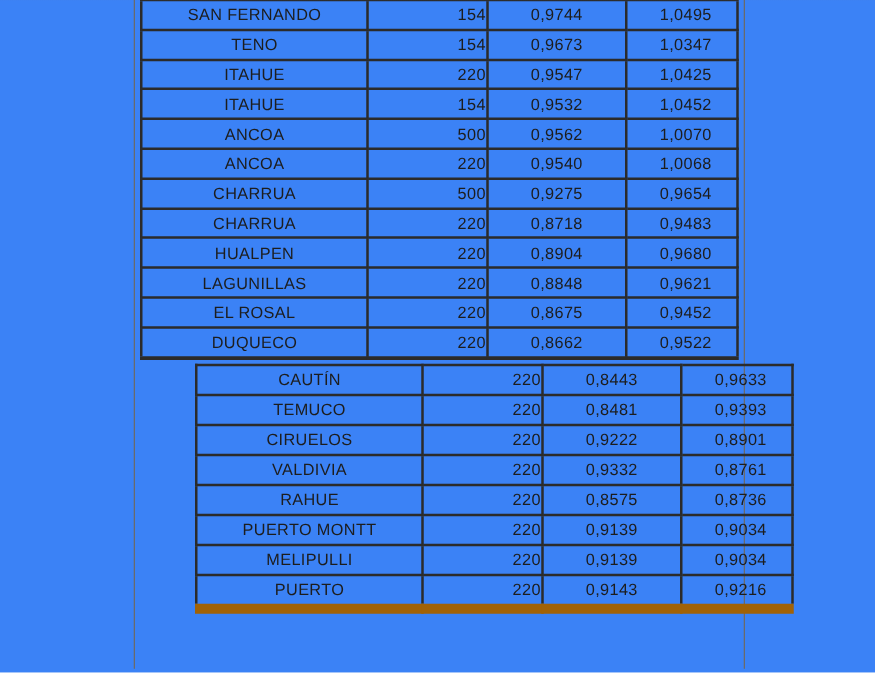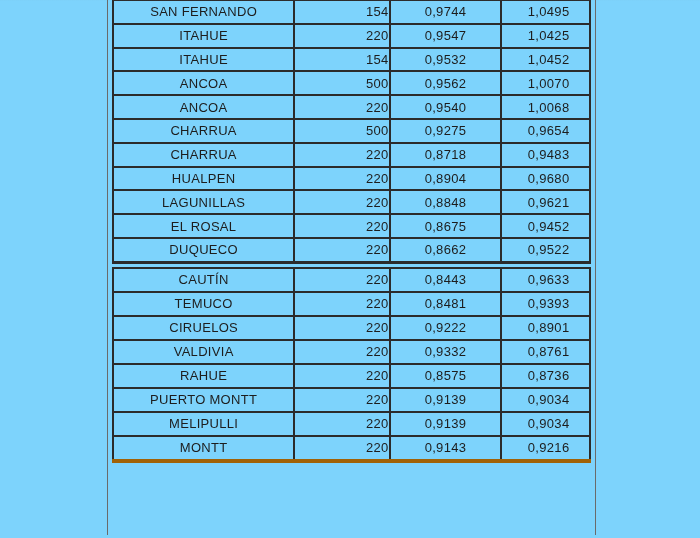--- a/index.html
+++ b/index.html
@@ -8,21 +8,21 @@
     width: 700px;
     height: 538px;
     background: #fcfcfc;
     overflow: hidden;
     font-family: "Liberation Sans", sans-serif;
   }
   .page {
     position: relative;
     width: 700px;
     height: 538px;
-    background: #7dd3fc;
+    background: #3b82f6;
   }
   
   .table-wrapper {
     position: absolute;
     left: 107px;
     top: -2px;           
     width: 489px;
     height: 537px;
     box-sizing: border-box;
     border-left: 1px solid #6a6a6a;
@@ -40,21 +40,21 @@
     text-align: center;
     vertical-align: middle;
     font-size: 13px;
     letter-spacing: 0.3px;
     color: #1d1d1d;
     overflow: hidden;
     white-space: nowrap;
   }
   .block1 { border-top: 3px solid #2b2b2b; border-bottom: 3px solid #2b2b2b; }
   .block1 td { height: 21.8px; }
-  .block2 { margin-top: 3px; border-top: 2px solid #2b2b2b; border-bottom: 4px solid #a16207; }
+  .block2 { margin-top: 3px; border-top: 2px solid #2b2b2b; border-bottom: 8px solid #a16207; margin-left: 44px; }
   .block2 td { height: 22px; }
   
   col.c0 { width: 38.0%; }
   col.c1 { width: 20.0%; }
   col.c2 { width: 23.4%; }
   col.c3 { width: 18.6%; }
   
   td.c1 { padding-left: 22px; text-align: right; }
   td.c3 { padding-left: 6px; }
   
@@ -81,20 +81,26 @@
           <col class="c3">
       </colgroup>
       <tbody>
           <tr>
             <td class="c0">SAN FERNANDO</td>
             <td class="c1">154</td>
             <td class="c2">0,9744</td>
             <td class="c3">1,0495</td>
           </tr>
           <tr>
+            <td class="c0">TENO</td>
+            <td class="c1">154</td>
+            <td class="c2">0,9673</td>
+            <td class="c3">1,0347</td>
+          </tr>
+          <tr>
             <td class="c0">ITAHUE</td>
             <td class="c1">220</td>
             <td class="c2">0,9547</td>
             <td class="c3">1,0425</td>
           </tr>
           <tr>
             <td class="c0">ITAHUE</td>
             <td class="c1">154</td>
             <td class="c2">0,9532</td>
             <td class="c3">1,0452</td>
@@ -193,21 +199,21 @@
             <td class="c2">0,9139</td>
             <td class="c3">0,9034</td>
           </tr>
           <tr>
             <td class="c0">MELIPULLI</td>
             <td class="c1">220</td>
             <td class="c2">0,9139</td>
             <td class="c3">0,9034</td>
           </tr>
           <tr>
-            <td class="c0">MONTT</td>
+            <td class="c0">PUERTO</td>
             <td class="c1">220</td>
             <td class="c2">0,9143</td>
             <td class="c3">0,9216</td>
           </tr>
         </tbody>
     </table>
   </div>
 </div>
 
 </body></html>

